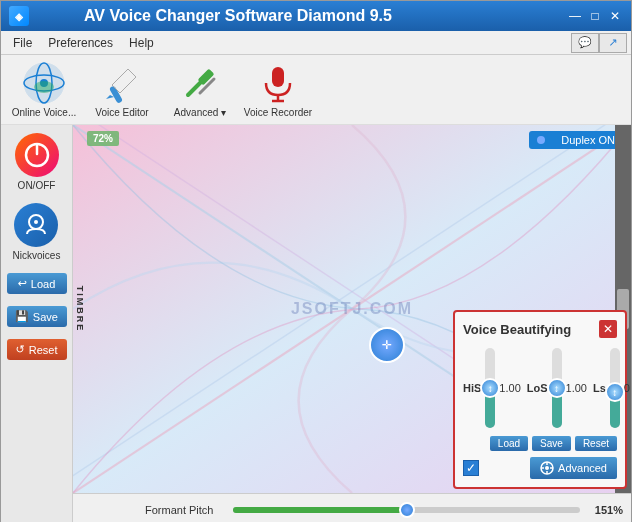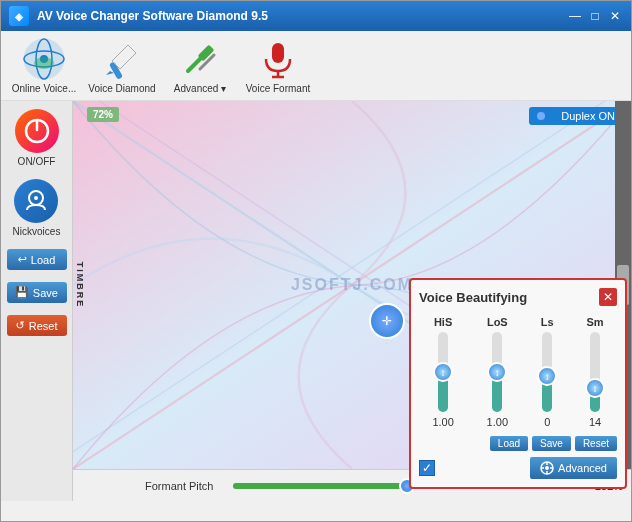--- a/index.html
+++ b/index.html
@@ -34,22 +34,23 @@
       width: 20px;
       height: 20px;
       margin-right: 8px;
       background: linear-gradient(135deg, #4af, #08f);
       border-radius: 3px;
       display: flex; align-items: center; justify-content: center;
       font-size: 10px; color: white; font-weight: bold;
     }
     .title-bar-text {
       flex: 1;
-      font-size: 12px;
+      font-size: 16px;
       font-weight: bold;
+      margin-left: 47px;
     }
     .title-bar-controls {
       display: flex; gap: 4px;
     }
     .title-btn {
       width: 16px; height: 16px;
       background: none;
       border: none;
       color: white;
       cursor: pointer;
@@ -264,21 +265,21 @@
       cursor: pointer;
       transform: translateX(-50%);
     }
     .pitch-value { font-size: 11px; font-weight: bold; color: #333; min-width: 35px; text-align: right; }
 
     
     .beautify-panel {
       position: absolute;
       right: 4px;
       bottom: 32px;
-      width: 218px;
+      width: 174px;
       background: #f8f8f8;
       border: 2px solid #cc3333;
       border-radius: 4px;
       padding: 8px;
       z-index: 100;
     }
     .beautify-header {
       display: flex;
       align-items: center;
       justify-content: space-between;
@@ -300,21 +301,21 @@
       border-radius: 2px;
     }
     .beautify-sliders {
       display: flex;
       justify-content: space-around;
       gap: 6px;
       margin-bottom: 8px;
     }
     .slider-col {
       display: flex;
-      flex-direction: column;
+      flex-direction: row;
       align-items: center;
       gap: 4px;
     }
     .slider-col-label {
       font-size: 11px;
       color: #333;
       font-weight: bold;
     }
     .vert-slider-track {
       width: 10px;
@@ -432,20 +433,28 @@
   <div class="title-bar">
     <div class="title-bar-icon">◈</div>
     <span class="title-bar-text">AV Voice Changer Software Diamond 9.5</span>
     <div class="title-bar-controls">
       <button class="title-btn">—</button>
       <button class="title-btn">□</button>
       <button class="title-btn">✕</button>
     </div>
   </div>
 
+  <div class="menu-bar">
+    <span class="menu-item">File</span>
+    <span class="menu-item">Preferences</span>
+    <span class="menu-item">Help</span>
+    <div class="menu-spacer"></div>
+    <button class="menu-icon-btn" style="color:#2a7fd4;">💬</button>
+    <button class="menu-icon-btn" style="color:#2a7fd4;">↗</button>
+  </div>
 
   <div class="toolbar">
     <div class="tool-btn">
       <div class="tool-icon">
         <svg width="44" height="44" viewBox="0 0 44 44">
           <circle cx="22" cy="22" r="20" fill="#1a7fd4" opacity="0.15" stroke="#1a7fd4" stroke-width="1"></circle>
           <ellipse cx="22" cy="22" rx="8" ry="20" fill="none" stroke="#1a7fd4" stroke-width="1.5"></ellipse>
           <ellipse cx="22" cy="22" rx="20" ry="8" fill="none" stroke="#1a7fd4" stroke-width="1.5"></ellipse>
           <circle cx="22" cy="22" r="4" fill="#1a7fd4"></circle>
           <ellipse cx="22" cy="26" rx="10" ry="6" fill="#2a6" opacity="0.5"></ellipse>
@@ -454,42 +463,42 @@
       <span class="tool-label">Online Voice...</span>
     </div>
     <div class="tool-btn">
       <div class="tool-icon">
         <svg width="44" height="44" viewBox="0 0 44 44">
           <rect x="8" y="20" width="6" height="18" rx="3" fill="#3a8fd4" transform="rotate(-30 22 22)"></rect>
           <polygon points="10,34 6,38 14,36" fill="#3a8fd4"></polygon>
           <path d="M28 8 L36 16 L20 32 L12 24 Z" fill="none" stroke="#aaa" stroke-width="1"></path>
         </svg>
       </div>
-      <span class="tool-label">Voice Diamond</span>
+      <span class="tool-label">Voice Editor</span>
     </div>
     <div class="tool-btn">
       <div class="tool-icon">
         <svg width="44" height="44" viewBox="0 0 44 44">
           <line x1="10" y1="34" x2="28" y2="16" stroke="#4a4" stroke-width="4" stroke-linecap="round"></line>
           <rect x="24" y="8" width="8" height="16" rx="2" fill="#4a4" transform="rotate(45 28 16)"></rect>
           <line x1="22" y1="32" x2="36" y2="18" stroke="#888" stroke-width="3" stroke-linecap="round"></line>
         </svg>
       </div>
       <span class="tool-label">Advanced ▾</span>
     </div>
     <div class="tool-btn">
       <div class="tool-icon">
         <svg width="44" height="44" viewBox="0 0 44 44">
           <rect x="16" y="6" width="12" height="20" rx="6" fill="#cc2222"></rect>
           <path d="M10 22 Q10 34 22 34 Q34 34 34 22" fill="none" stroke="#cc2222" stroke-width="2.5"></path>
           <line x1="22" y1="34" x2="22" y2="40" stroke="#cc2222" stroke-width="2.5"></line>
           <line x1="16" y1="40" x2="28" y2="40" stroke="#cc2222" stroke-width="2.5"></line>
         </svg>
       </div>
-      <span class="tool-label">Voice Formant</span>
+      <span class="tool-label">Voice Recorder</span>
     </div>
   </div>
 
   <div class="content-area">
 
     <div class="sidebar">
       <div class="sidebar-btn">
         <div class="sidebar-icon orange">
           <svg width="26" height="26" viewBox="0 0 26 26">
             <circle cx="13" cy="13" r="11" fill="none" stroke="white" stroke-width="2.5"></circle>

